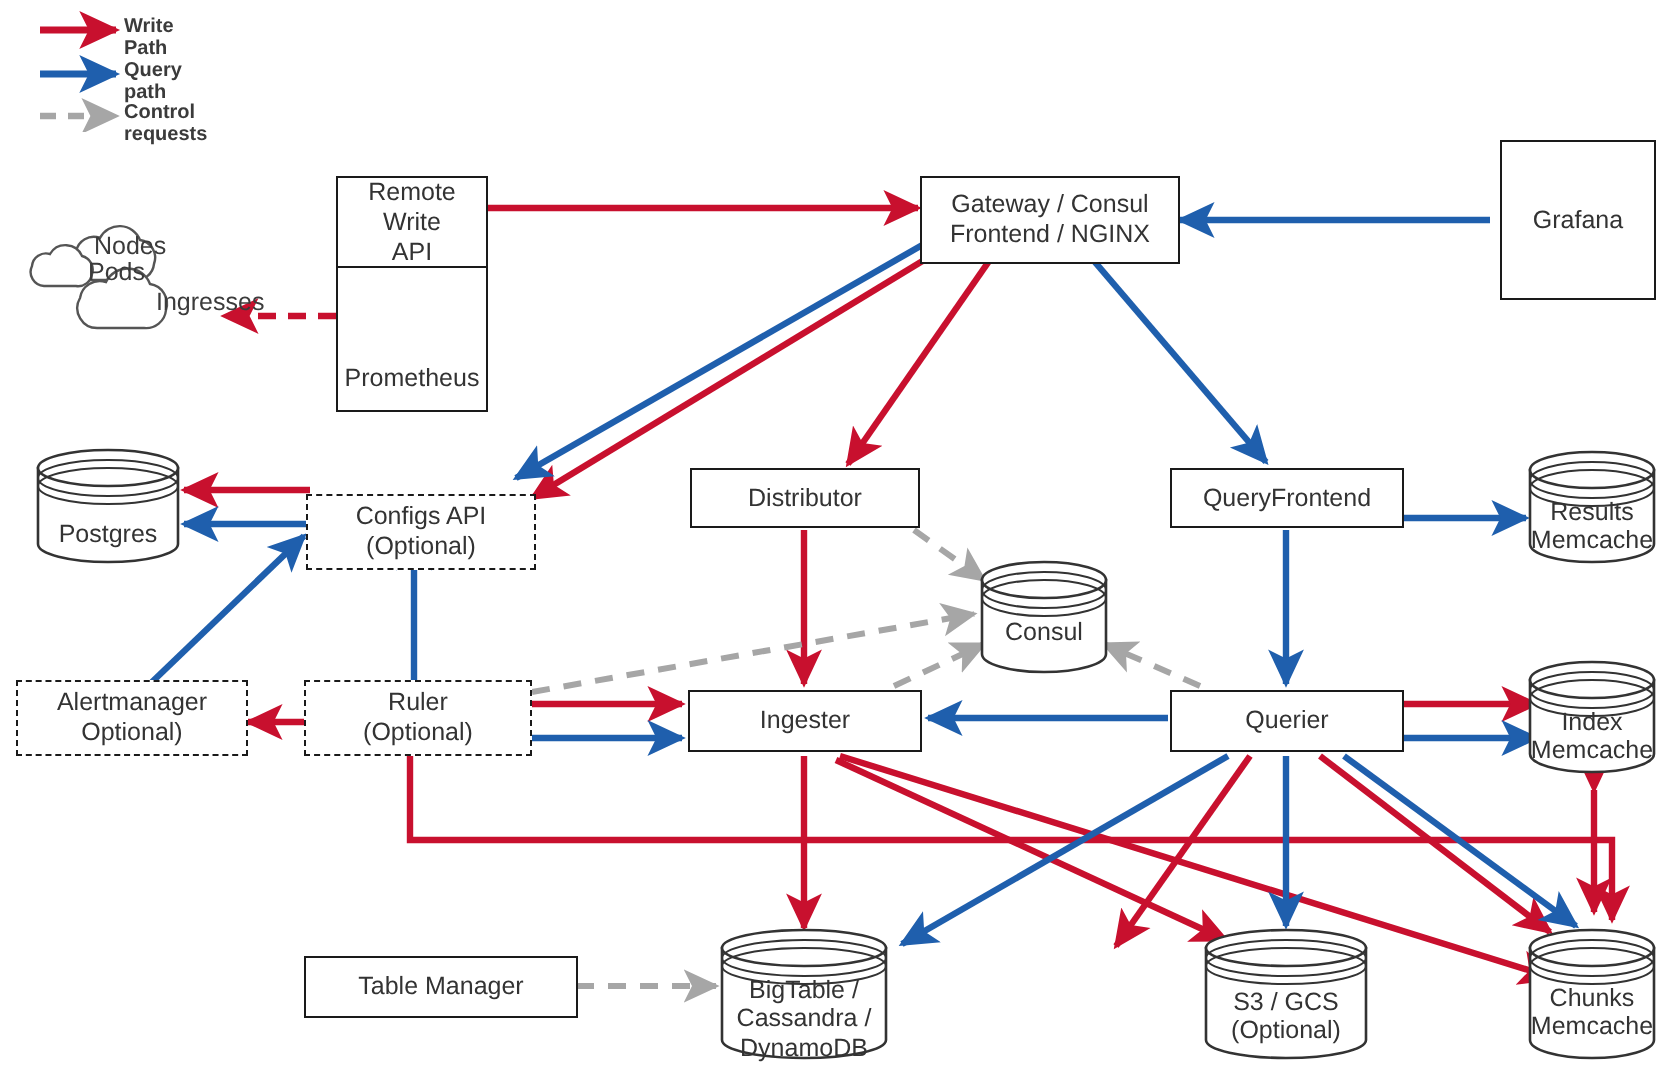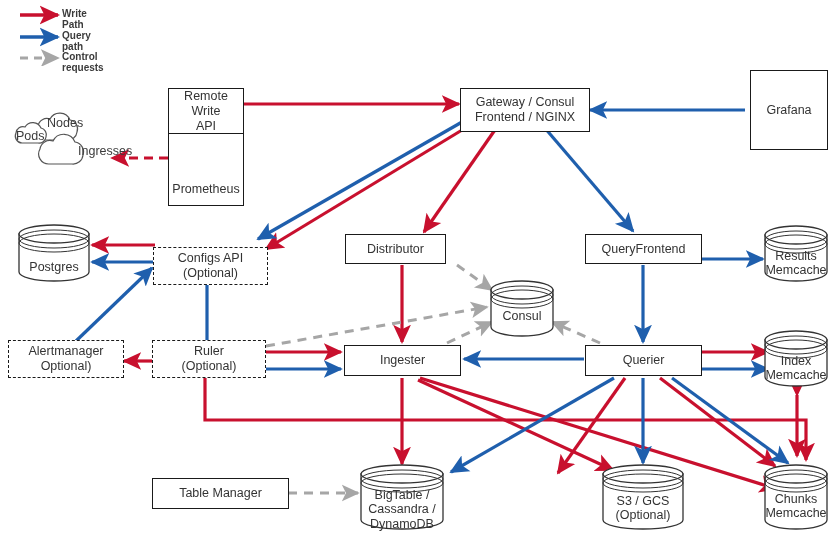--- a/index.html
+++ b/index.html
@@ -138,21 +138,21 @@
 
   <div class="cloudwrap" style="left:6px;top:96px;width:110px;height:80px;">
     <svg width="110" height="80" viewBox="0 0 110 80">
       <g fill="#ffffff" stroke="#555555" stroke-width="1.2">
         <path d="M32 30 a9 9 0 0 1 12 -7 a11 11 0 0 1 20 1 a9 9 0 0 1 7 12 a9 9 0 0 1 -10 8 l-22 0 a9 9 0 0 1 -7 -14 Z"></path>
         <path d="M10 37 a7 7 0 0 1 9 -6 a9 9 0 0 1 16 1 a7 7 0 0 1 5 9 a7 7 0 0 1 -8 6 l-16 0 a7 7 0 0 1 -6 -10 Z"></path>
         <path d="M34 53 a10 10 0 0 1 13 -8 a12 12 0 0 1 22 1 a10 10 0 0 1 8 13 a10 10 0 0 1 -11 9 l-23 0 a10 10 0 0 1 -9 -15 Z"></path>
       </g>
     </svg>
     <div class="ctxt" style="left:41px;top:20px;">Nodes</div>
-    <div class="ctxt" style="left:10px;top:33px;">Pods</div>
+    <div class="ctxt" style="left:10px;top:33px;padding-left:28px;">Pods</div>
     <div class="ctxt" style="left:36px;top:48px;margin-left:36px;">Ingresses</div>
   </div>
 
   <div class="split" style="left:168px;top:88px;width:76px;height:118px;">
     <div class="cell top">
         <span style="white-space:pre-line;">Remote Write
 API</span>
       </div>
     <div class="cell">
         <span>Prometheus</span>
@@ -166,21 +166,21 @@
 
   <div class="node" style="left:750px;top:70px;width:78px;height:80px;">
     <span class="lbl">Grafana</span>
     </div>
 
   <div class="node dashed" style="left:153px;top:247px;width:115px;height:38px;">
     <span class="lbl">Configs API
 (Optional)</span>
     </div>
 
-  <div class="node" style="left:345px;top:234px;width:101px;height:30px;">
+  <div class="node" style="left:345px;top:234px;width:115px;height:30px;">
     <span class="lbl">Distributor</span>
     </div>
 
   <div class="node" style="left:585px;top:234px;width:117px;height:30px;">
     <span class="lbl">QueryFrontend</span>
     </div>
 
   <div class="node dashed" style="left:8px;top:340px;width:116px;height:38px;">
     <span class="lbl">Alertmanager
 Optional)</span>

